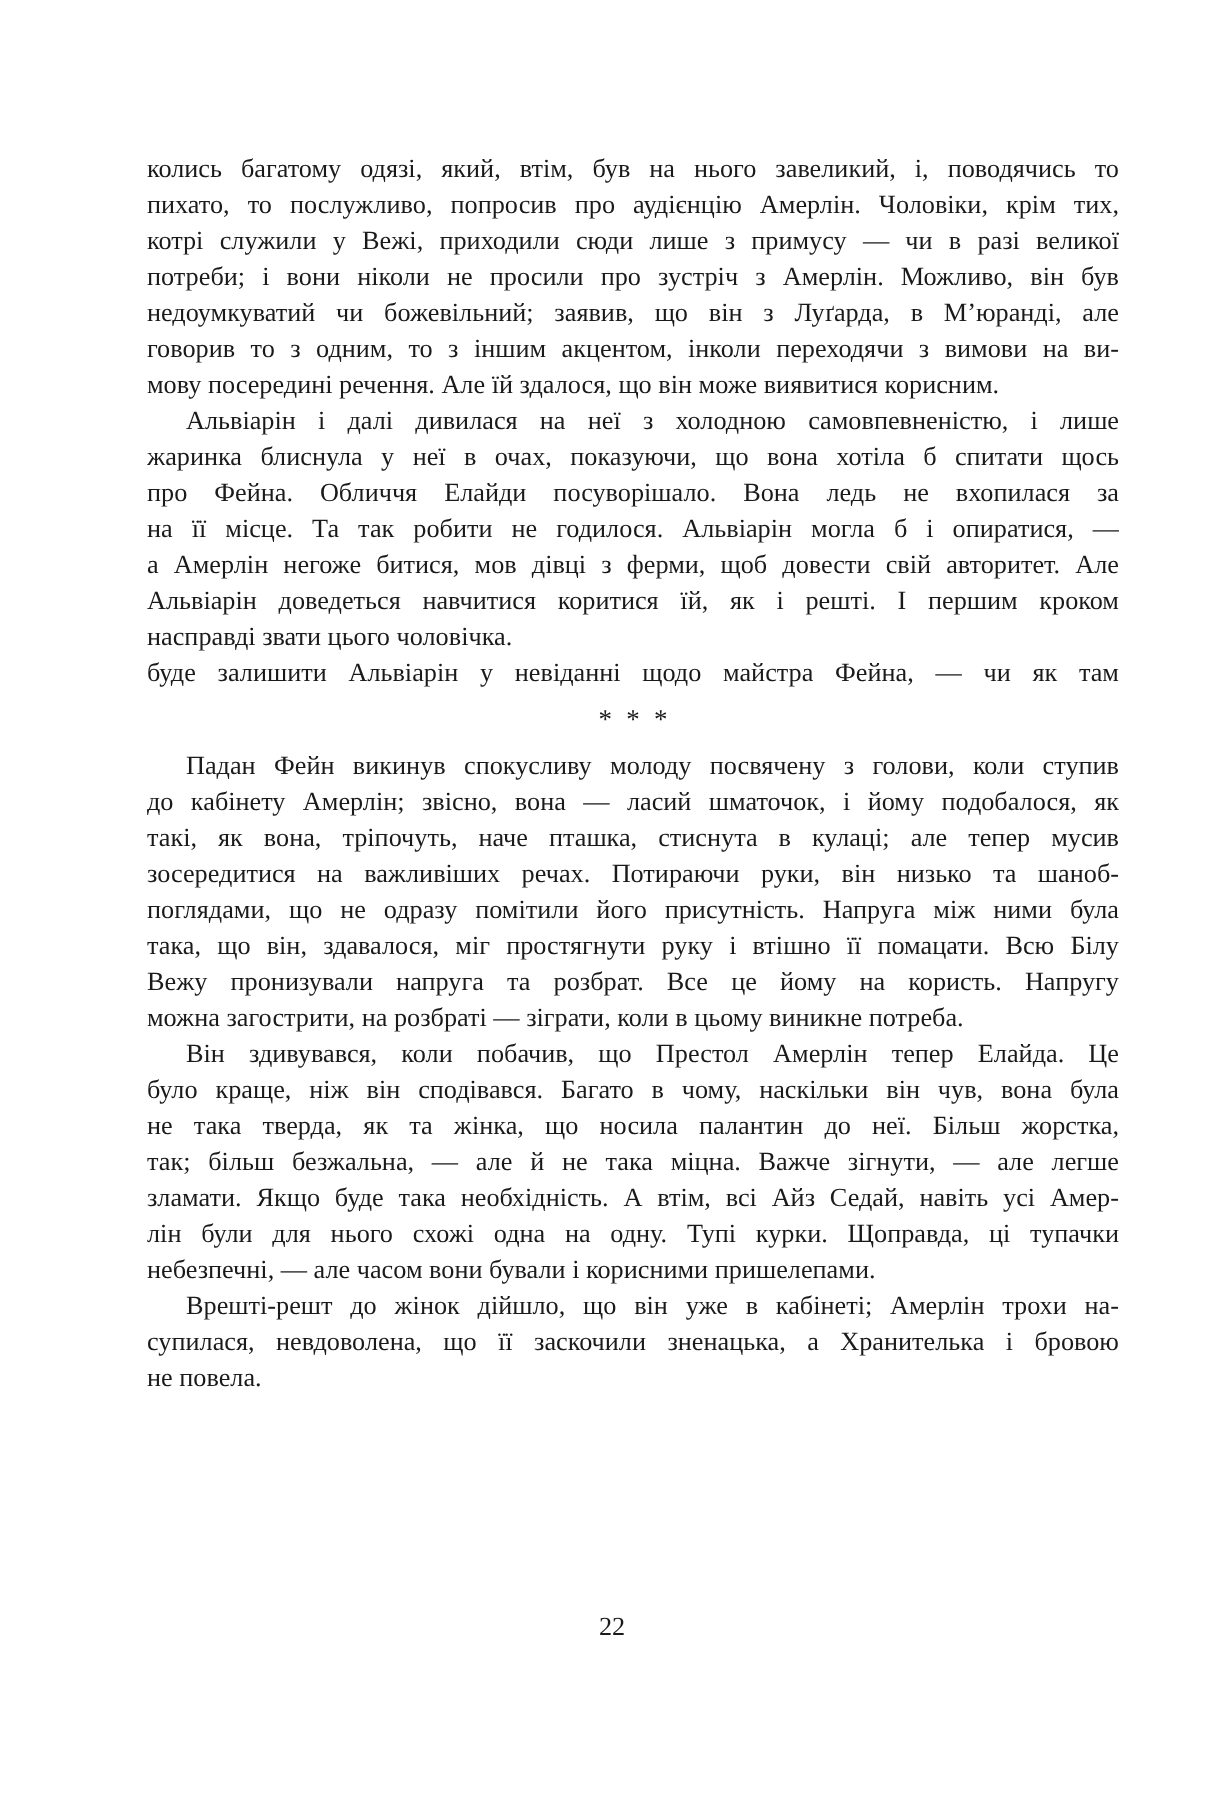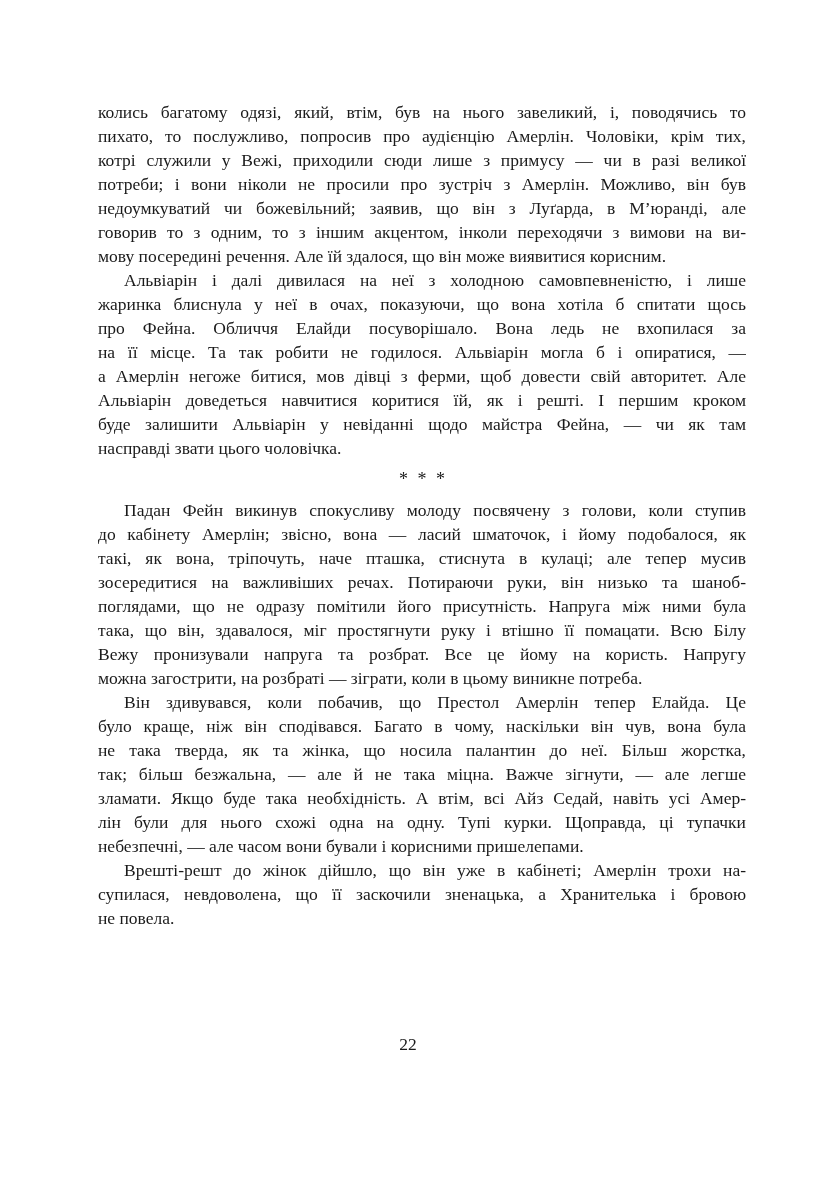--- a/index.html
+++ b/index.html
@@ -46,21 +46,21 @@
     height: 38px;
     line-height: 38px;
     text-align: center;
     text-align-last: center;
     font-size: 18px;
     word-spacing: 5px;
     color: var(--ink, #1a1a1a);
   }
   .page-number {
     position: absolute;
-    top: 1032px;
+    top: 1072px;
     left: 0;
     width: 816px;
     height: 24px;
     line-height: 24px;
     text-align: center;
     font-size: 17.5px;
     color: var(--ink, #1a1a1a);
   }
   i { font-style: italic; }
 </style>
@@ -78,22 +78,22 @@
         <div class="line">говорив то з одним, то з іншим акцентом, інколи переходячи з вимови на ви-</div>
         <div class="line last">мову посередині речення. Але їй здалося, що він може виявитися корисним.</div>
       </div>
       <div class="para">
         <div class="line indent">Альвіарін і далі дивилася на неї з холодною самовпевненістю, і лише</div>
         <div class="line">жаринка блиснула у неї в очах, показуючи, що вона хотіла б спитати щось</div>
         <div class="line">про Фейна. Обличчя Елайди посуворішало. Вона ледь не вхопилася за</div>
         <div class="line">на її місце. Та так робити не годилося. Альвіарін могла б і опиратися, —</div>
         <div class="line">а Амерлін негоже битися, мов дівці з ферми, щоб довести свій авторитет. Але</div>
         <div class="line">Альвіарін доведеться навчитися коритися їй, як і решті. І першим кроком</div>
+        <div class="line last">насправді звати цього чоловічка.</div>
         <div class="line">буде залишити Альвіарін у невіданні щодо майстра Фейна, — чи як там</div>
-        <div class="line last">насправді звати цього чоловічка.</div>
       </div>
       <div class="separator">* * *</div>
       <div class="para">
         <div class="line indent">Падан Фейн викинув спокусливу молоду посвячену з голови, коли ступив</div>
         <div class="line">до кабінету Амерлін; звісно, вона — ласий шматочок, і йому подобалося, як</div>
         <div class="line">такі, як вона, тріпочуть, наче пташка, стиснута в кулаці; але тепер мусив</div>
         <div class="line">зосередитися на важливіших речах. Потираючи руки, він низько та шаноб-</div>
         <div class="line">поглядами, що не одразу помітили його присутність. Напруга між ними була</div>
         <div class="line">така, що він, здавалося, міг простягнути руку і втішно її помацати. Всю Білу</div>
         <div class="line">Вежу пронизували напруга та розбрат. Все це йому на користь. Напругу</div>

